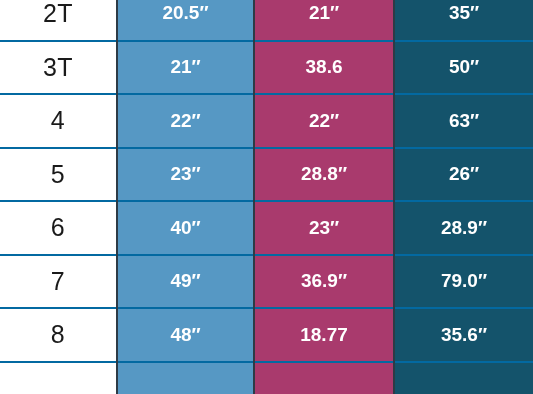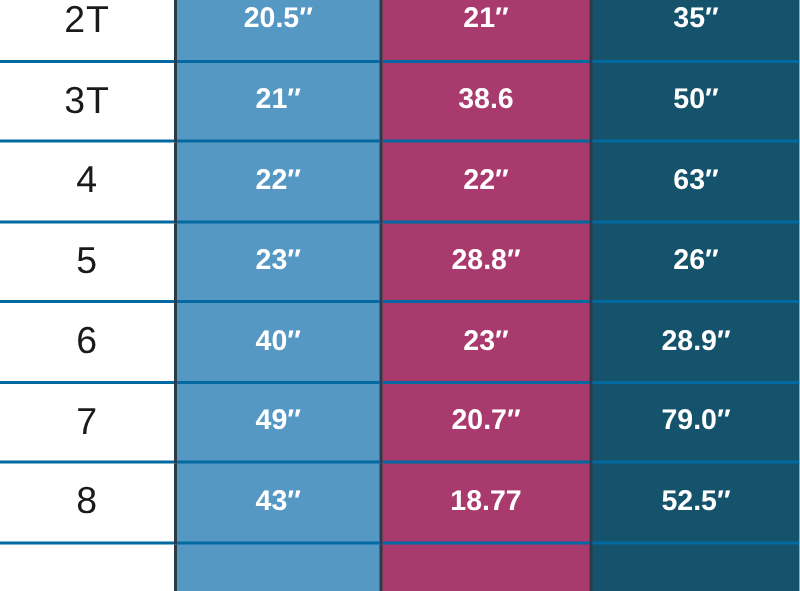--- a/index.html
+++ b/index.html
@@ -119,28 +119,28 @@
       </tr>
       <tr>
         <td class="cell-size">6</td>
         <td class="cell-blue">40″</td>
         <td class="cell-pink">23″</td>
         <td class="cell-teal">28.9″</td>
       </tr>
       <tr>
         <td class="cell-size">7</td>
         <td class="cell-blue">49″</td>
-        <td class="cell-pink">20.7″</td>
+        <td class="cell-pink">36.9″</td>
         <td class="cell-teal">79.0″</td>
       </tr>
       <tr>
         <td class="cell-size">8</td>
-        <td class="cell-blue">43″</td>
+        <td class="cell-blue">48″</td>
         <td class="cell-pink">18.77</td>
-        <td class="cell-teal">52.5″</td>
+        <td class="cell-teal">35.6″</td>
       </tr>
       <tr>
         <td class="cell-size"></td>
         <td class="cell-blue"></td>
         <td class="cell-pink"></td>
         <td class="cell-teal"></td>
       </tr>
     </tbody>
   </table>
 </div>

